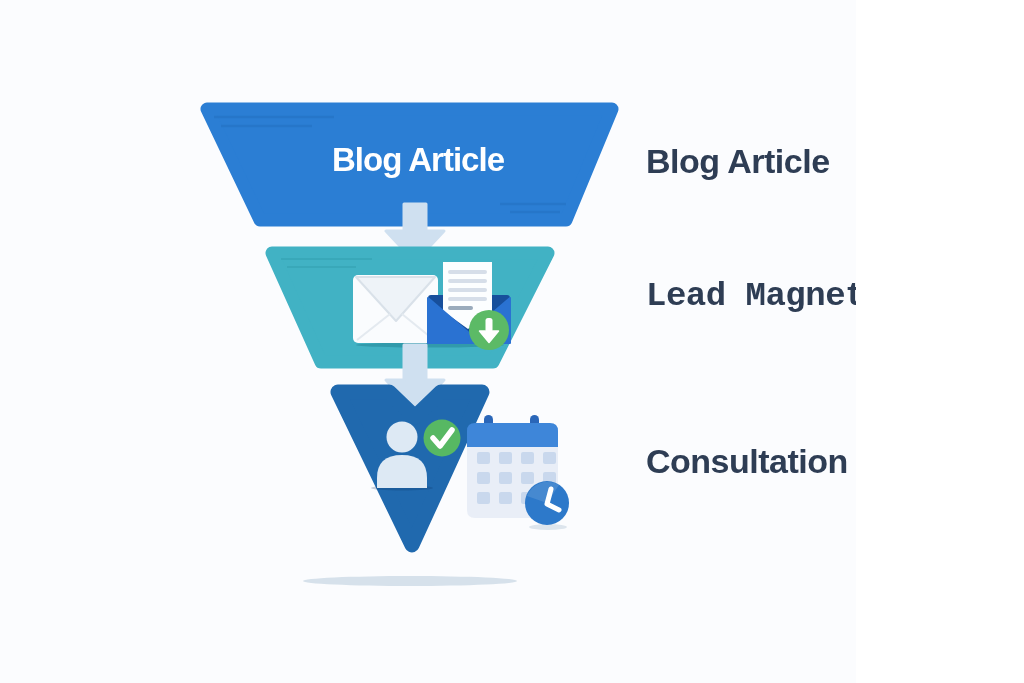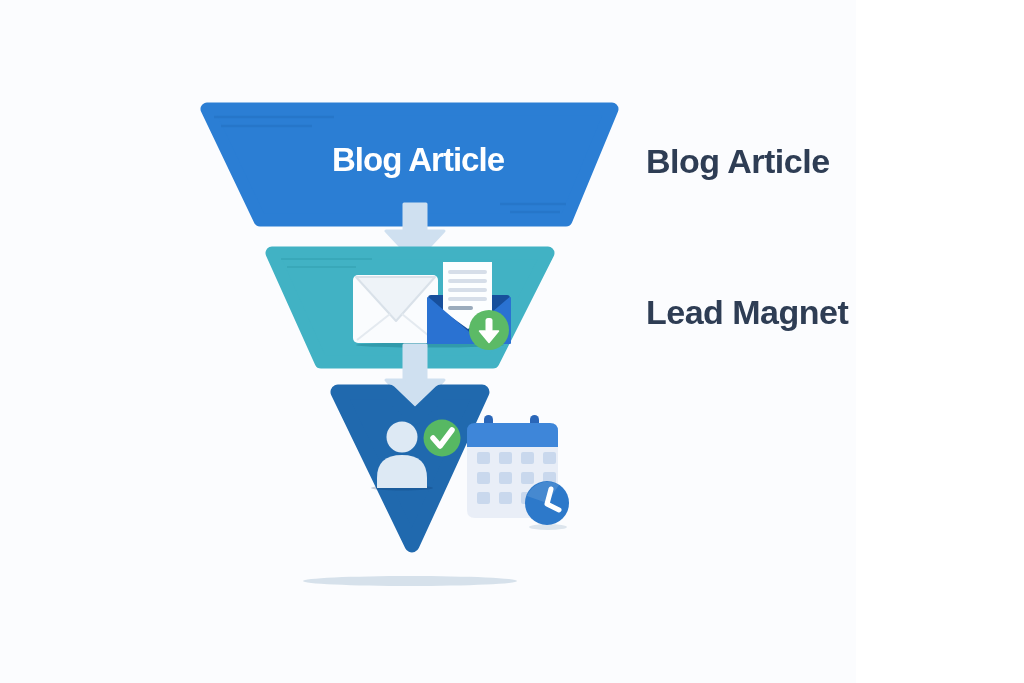--- a/index.html
+++ b/index.html
@@ -12,21 +12,21 @@
   .funnel-stage-text{
     position:absolute;left:418px;top:160px;transform:translate(-50%,-50%);
     color:#ffffff;font-size:33px;font-weight:700;letter-spacing:-1px;white-space:nowrap;
   }
   .side-label{
     position:absolute;left:646px;transform:translateY(-50%);
     color:#2e3d54;font-size:34px;font-weight:700;letter-spacing:-0.5px;
     white-space:nowrap;line-height:38px;
   }
   .side-label-1{top:161px;}
-  .side-label-2{top:312px;}
+  .side-label-2{top:296px;font-family:Liberation Mono, monospace;}
   .side-label-3{top:461px;}
   .side-label .line{display:block;}
 </style>
 </head>
 <body>
 
 <div class="canvas">
 
   <svg class="diagram-svg" width="1024" height="683" viewBox="0 0 1024 683">
 
@@ -120,15 +120,16 @@
     </g>
   </svg>
 
   <div class="funnel-stage-text">Blog Article</div>
 
   <div class="side-label side-label-1">Blog Article</div>
 
   <div class="side-label side-label-2">Lead Magnet</div>
 
   <div class="side-label side-label-3">
+    <span class="line">Consultation</span>
   </div>
 
 </div>
 
 </body></html>

